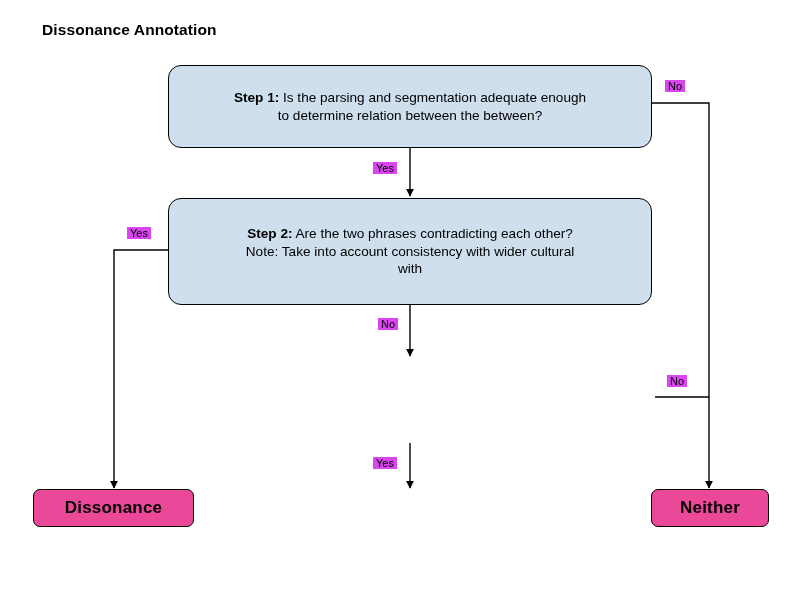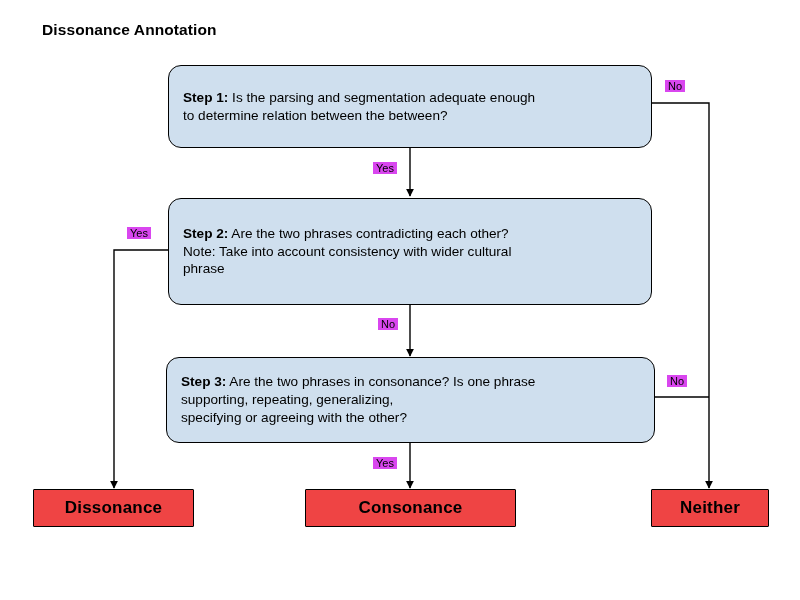--- a/index.html
+++ b/index.html
@@ -41,40 +41,40 @@
 
   .step-box {
     position: absolute;
     box-sizing: border-box;
     background: #cfdfee;
     border: 1.4px solid #000000;
     border-radius: 13px;
     display: flex;
     align-items: center;
     justify-content: center;
-    text-align: left;
+    text-align: center;
     font-size: 13.6px;
     line-height: 1.30;
     padding: 4px 14px;
   }
   .step-box .inner {
     width: 100%;
   }
   .step-lead {
     font-weight: bold;
   }
   .u {
   }
 
   .term-box {
     position: absolute;
     box-sizing: border-box;
-    background: #ef4444;
+    background: #ec4899;
     border: 1.4px solid #000000;
-    border-radius: 1px;
+    border-radius: 7px;
     display: flex;
     align-items: center;
     justify-content: center;
     text-align: center;
     font-size: 17px;
     font-weight: bold;
     letter-spacing: 0.2px;
   }
 
   .edge-label {
@@ -117,39 +117,29 @@
     <div class="inner">
       <div><span class="step-lead">Step 1:</span><span> Is the parsing and segmentation adequate enough</span></div>
       <div>to determine relation between the between?</div>
     </div>
   </div>
 
   <div class="step-box" style="left:152px; top:198px; width:484px; height:107px;">
     <div class="inner">
       <div><span class="step-lead">Step 2:</span><span> Are the two phrases contradicting each other?</span></div>
       <div><span class="u">Note:</span><span> Take into account consistency with wider cultural</span></div>
-      <div>phrase</div>
+      <div>with</div>
     </div>
   </div>
 
-  <div class="step-box" style="left:150px; top:357px; width:489px; height:86px;">
-    <div class="inner">
-      <div><span class="step-lead">Step 3:</span><span> Are the two phrases in consonance? Is one phrase</span></div>
-      <div>supporting, repeating, generalizing,</div>
-      <div>specifying or agreeing with the other?</div>
-    </div>
-  </div>
 
   <div class="term-box" style="left:17px; top:489px; width:161px; height:38px;">
     <span>Dissonance</span>
   </div>
 
-  <div class="term-box" style="left:289px; top:489px; width:211px; height:38px;">
-    <span>Consonance</span>
-  </div>
 
   <div class="term-box" style="left:635px; top:489px; width:118px; height:38px;">
     <span>Neither</span>
   </div>
 
   <div class="edge-label" style="left:649px; top:80px;">No</div>
 
   <div class="edge-label" style="left:357px; top:162px;">Yes</div>
 
   <div class="edge-label" style="left:111px; top:227px;">Yes</div>

